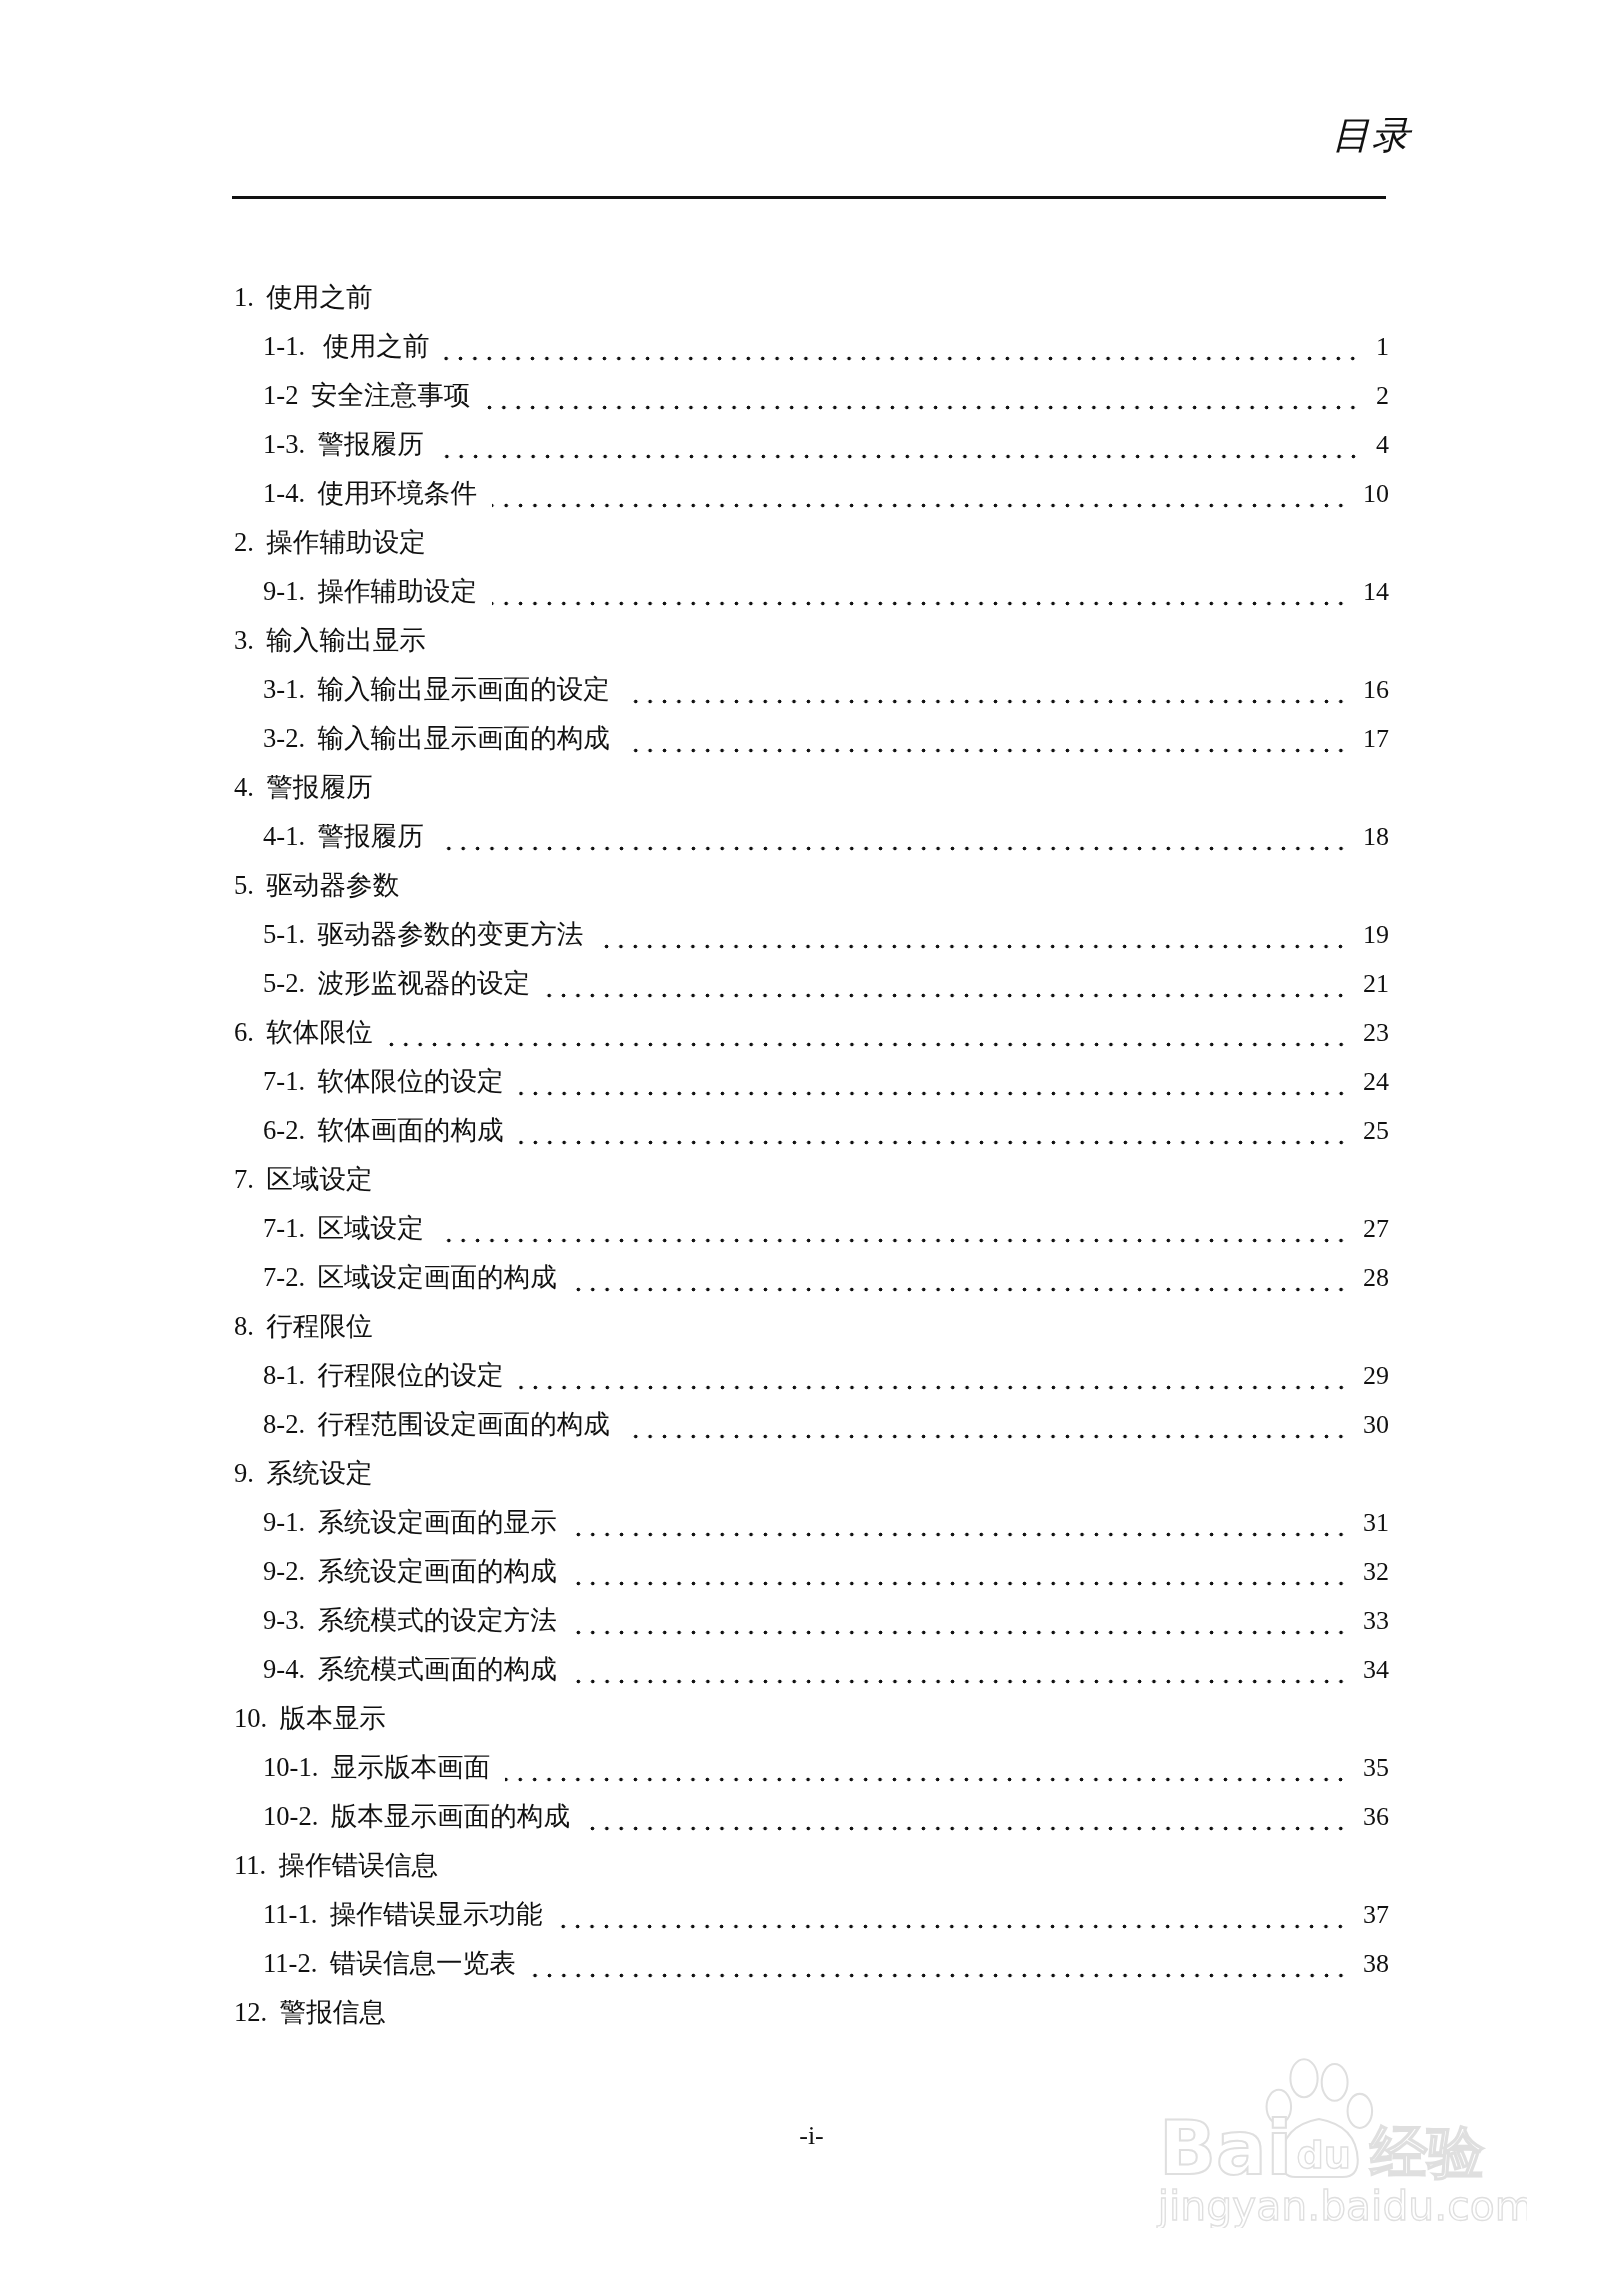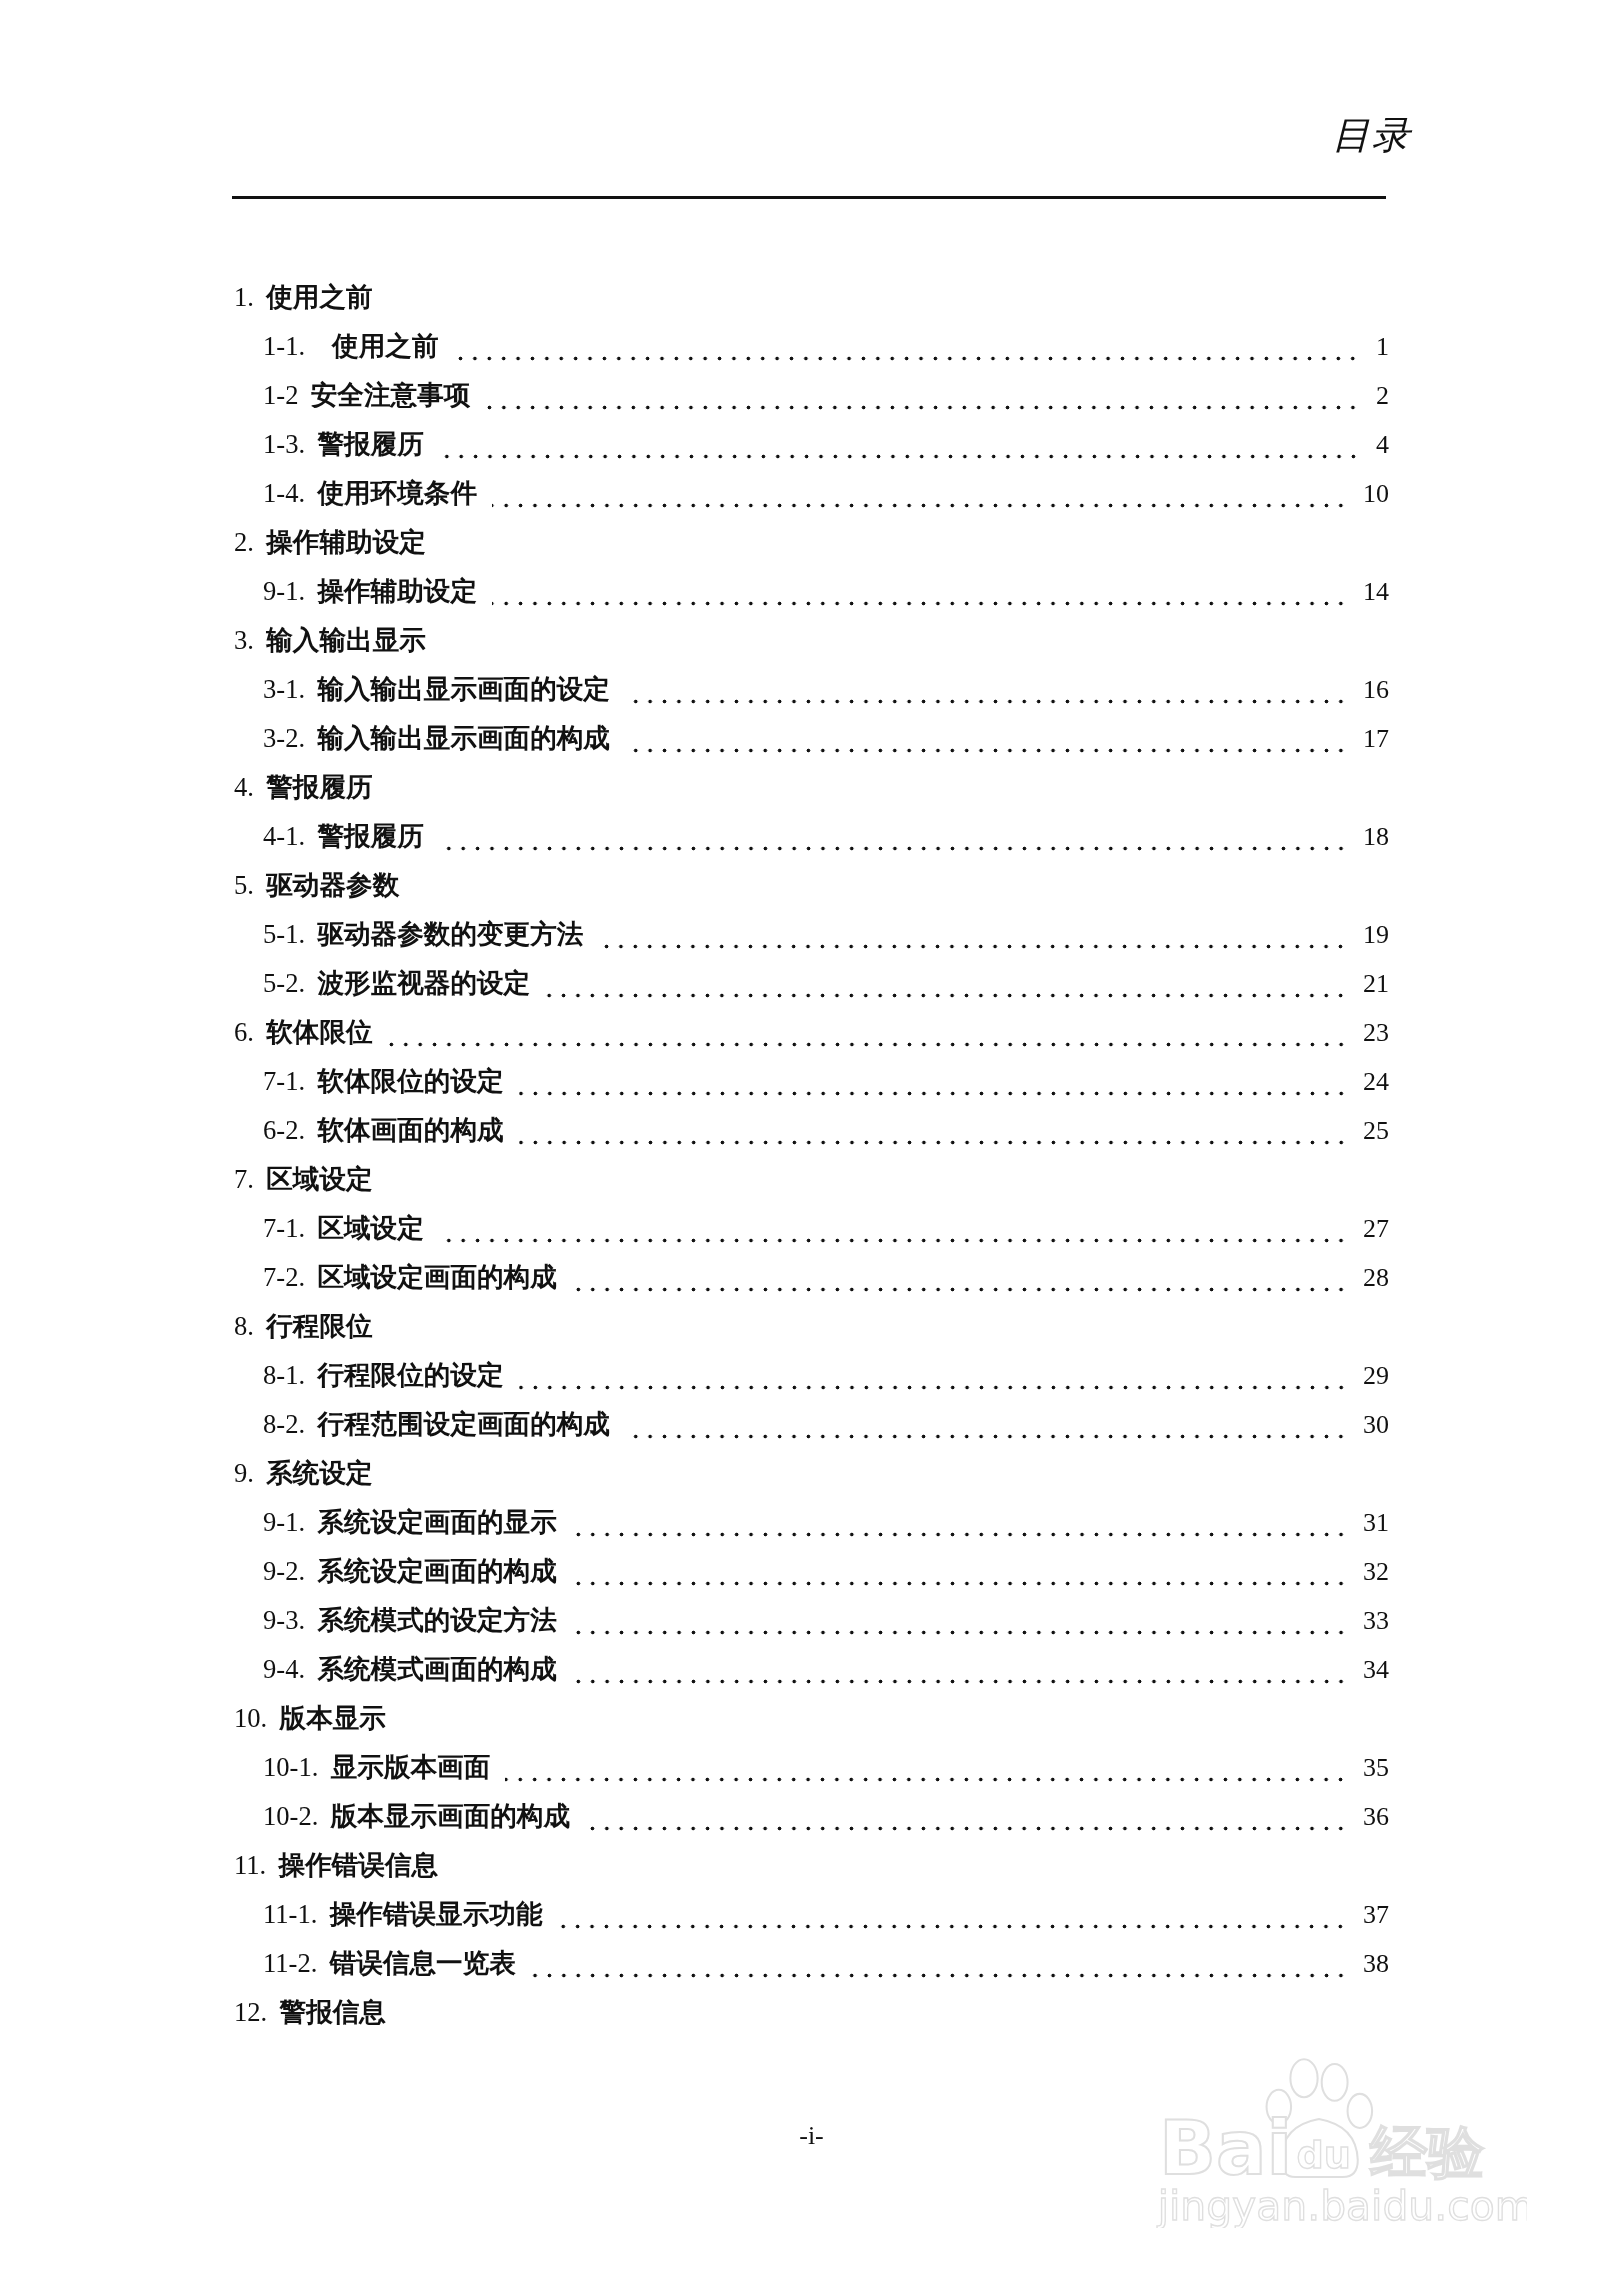--- a/index.html
+++ b/index.html
@@ -47,25 +47,25 @@
     white-space: nowrap;
   }
   .toc-row.sub {
     padding-left: 29px;
   }
   .toc-num {
     font-family: "Liberation Serif", serif;
     margin-right: 12.3px;
   }
   .toc-row.sub .toc-num.wide {
-    margin-right: 27px;
+    margin-right: 18px;
   }
   .toc-title {
     font-family: "DejaVu Sans", sans-serif;
-    font-weight: 700;
+    font-weight: 400;
   }
   .leader {
     flex: 1;
     margin: 0 15px 0 15px;
     height: 6.8px;
     align-self: center;
     position: relative;
     top: 6.8px;
     background-image: radial-gradient(circle, #111 1.8px, transparent 2px);
     background-size: 14.4px 6.8px;

